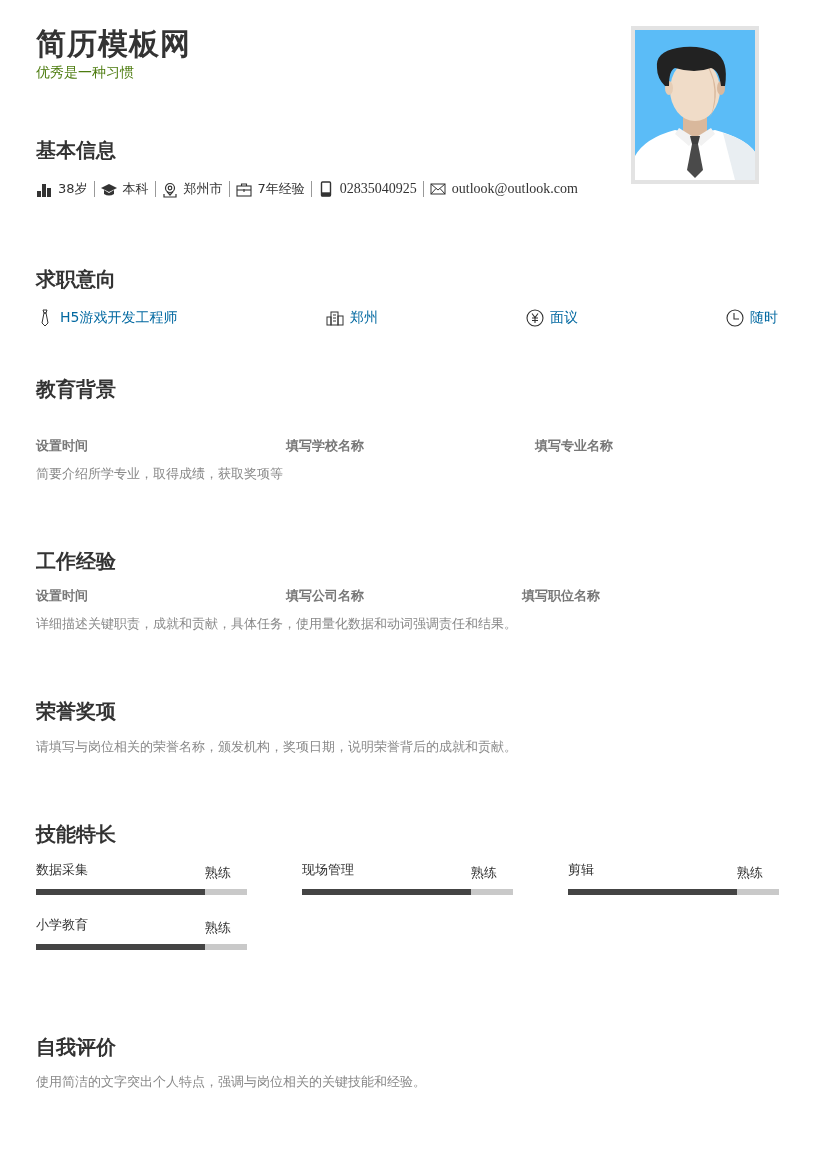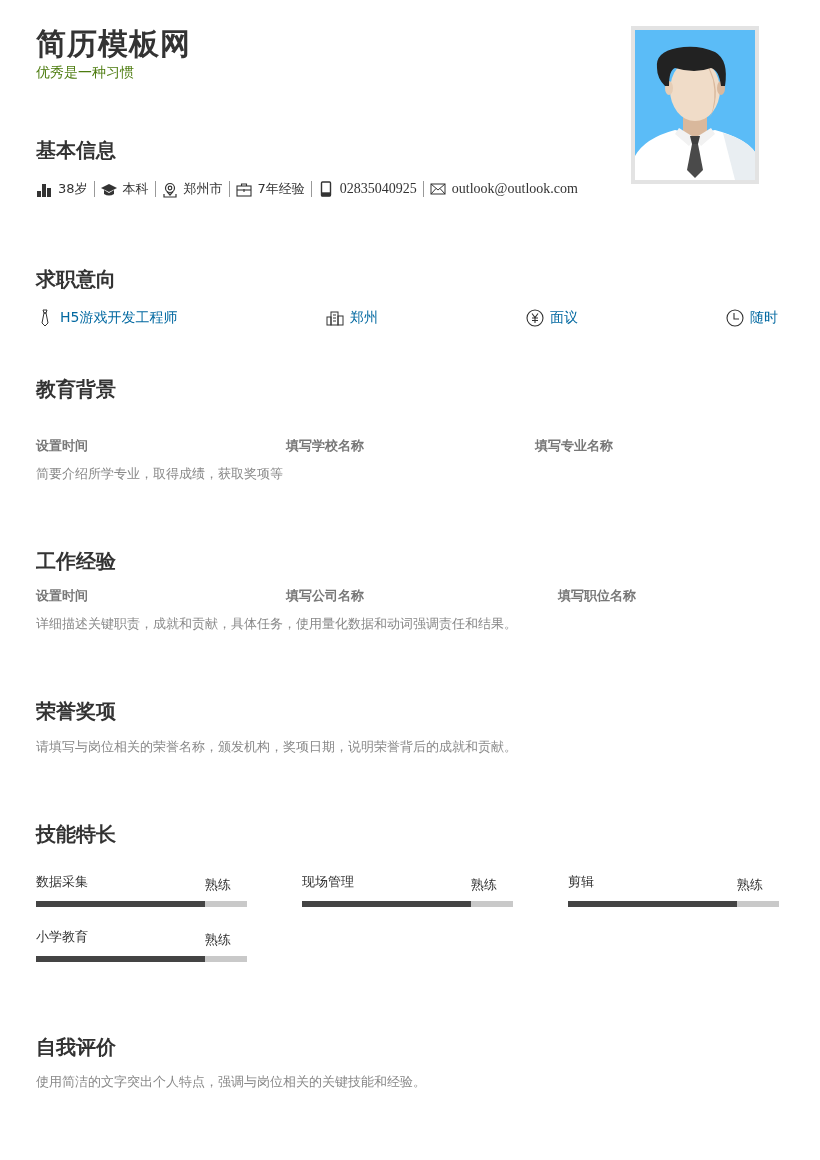--- a/index.html
+++ b/index.html
@@ -21,21 +21,21 @@
   .basic-item .val.cjk { font-family: "DejaVu Sans", sans-serif; font-size: 13px; }
   .sep { display: inline-block; width: 1px; height: 16px; background: #999; margin: 0 6px; }
 
   .intent-item { position: absolute; top: 309px; display: flex; align-items: center; font-size: 14px; color: #0369a1; white-space: nowrap; }
   .intent-item svg { width: 18px; height: 18px; margin-right: 6px; }
 
   .tri-row { position: absolute; left: 36px; width: 750px; font-size: 13px; font-weight: bold; color: #777; }
   .tri-row span { position: absolute; top: 0; white-space: nowrap; }
   .desc { position: absolute; left: 36px; font-size: 13px; color: #888; white-space: nowrap; }
 
-  .skill { position: absolute; width: 211px; height: 40px; margin-top: 12px; }
+  .skill { position: absolute; width: 211px; height: 40px; }
   .skill .sk-name { position: absolute; left: 0; top: 0; font-size: 13px; color: #333; }
   .skill .sk-level { position: absolute; right: 16px; top: 3px; font-size: 13px; color: #333; }
   .skill .bar { position: absolute; left: 0; top: 28px; width: 211px; height: 6px; background: #c9c9c9; }
   .skill .bar-fill { height: 6px; background: #444; }
 </style>
 </head>
 <body>
 
 <div class="name">简历模板网</div>
 <div class="motto">优秀是一种习惯</div>
@@ -160,21 +160,21 @@
   <span style="left:0;">设置时间</span>
   <span style="left:250px;">填写学校名称</span>
   <span style="left:499px;">填写专业名称</span>
 </div>
 <div class="desc" style="top:465px;">简要介绍所学专业，取得成绩，获取奖项等</div>
 
 <div class="sec-title" style="top:548px;">工作经验</div>
 <div class="tri-row" style="top:587px;">
   <span style="left:0;">设置时间</span>
   <span style="left:250px;">填写公司名称</span>
-  <span style="left:522px;">填写职位名称</span>
+  <span style="left:486px;">填写职位名称</span>
 </div>
 <div class="desc" style="top:615px;">详细描述关键职责，成就和贡献，具体任务，使用量化数据和动词强调责任和结果。</div>
 
 <div class="sec-title" style="top:698px;">荣誉奖项</div>
 <div class="desc" style="top:738px;">请填写与岗位相关的荣誉名称，颁发机构，奖项日期，说明荣誉背后的成就和贡献。</div>
 
 <div class="sec-title" style="top:821px;">技能特长</div>
 
 <div class="skill" style="left:36px; top:861px;">
   <span class="sk-name">数据采集</span>

